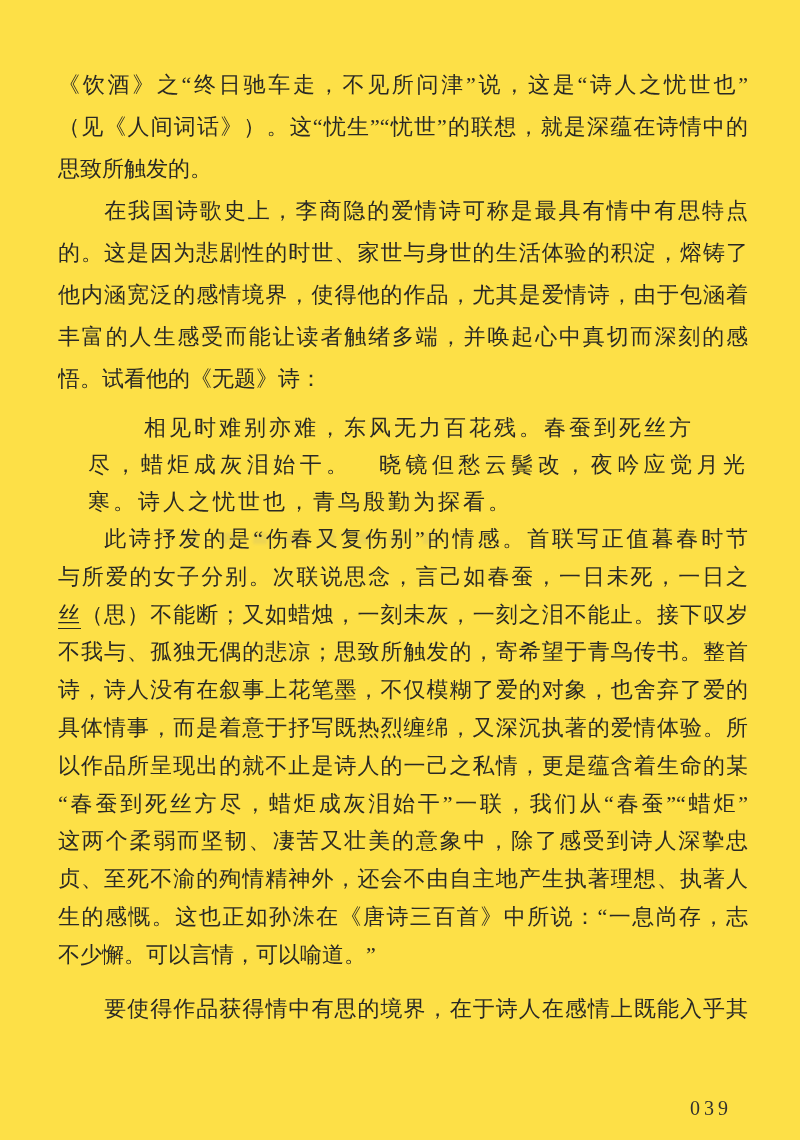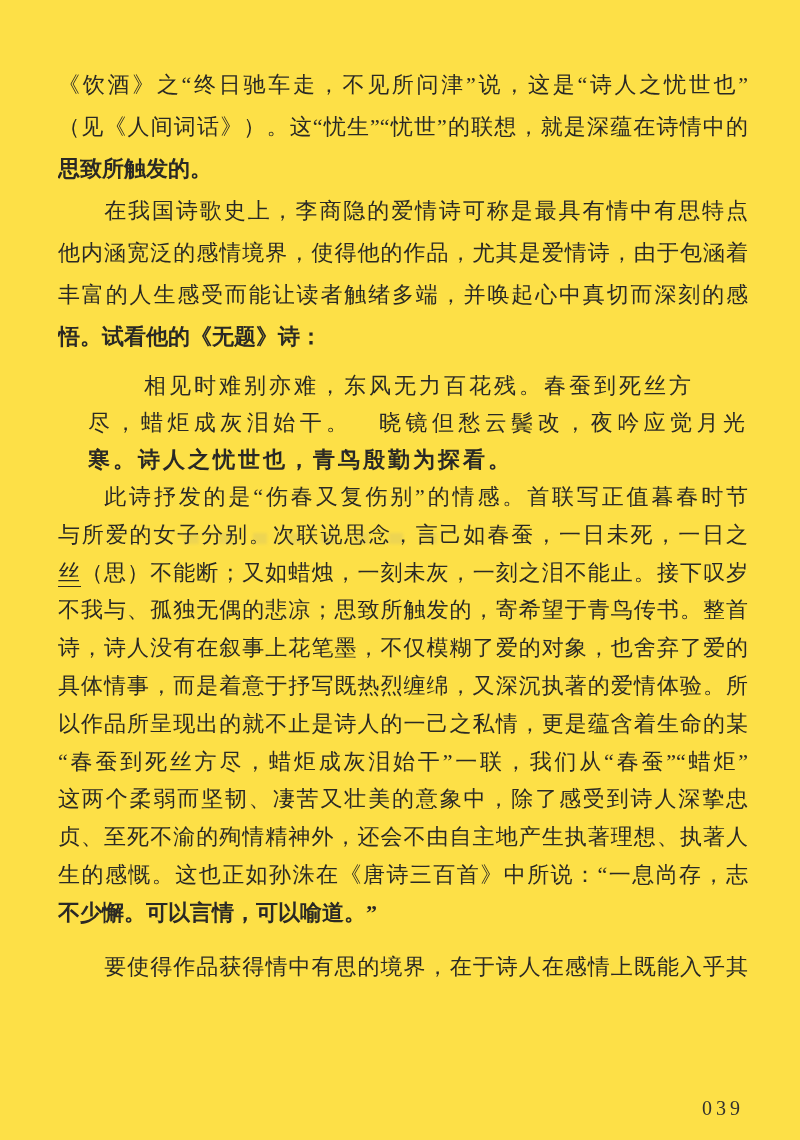--- a/index.html
+++ b/index.html
@@ -27,21 +27,20 @@
   }
   .line {
     text-align: justify;
     text-align-last: justify;
     overflow: hidden;
     white-space: nowrap;
   }
   .line.short {
     text-align: right;
     text-align-last: left;
-    font-weight: bold;
   }
   .p-body .line {
     height: 42px;
     line-height: 42px;
   }
   .p-tight .line {
     height: 37.8px;
     line-height: 37.8px;
   }
   .indent { text-indent: 2.1em; }
@@ -61,21 +60,21 @@
     text-align-last: left;
   }
   .p-tight { }
   .em-underline {
     border-bottom: 1.5px solid #2a2925;
     padding-bottom: 1px;
   }
   .page-number {
     position: absolute;
     top: 1095px;
-    right: 56px;
+    right: 68px;
     font-size: 20px;
     letter-spacing: 4px;
     color: #33322e;
     line-height: 26px;
   }
   .bleed-artifact {
     position: absolute;
     left: 185px;
     top: 533px;
     width: 260px;
@@ -100,20 +99,21 @@
   <div class="column">
 
     <div class="p-body">
       <div class="line">《饮酒》之“终日驰车走，不见所问津”说，这是“诗人之忧世也”</div>
       <div class="line">（见《人间词话》）。这“忧生”“忧世”的联想，就是深蕴在诗情中的</div>
       <div class="line short">思致所触发的。</div>
     </div>
 
     <div class="p-body">
       <div class="line indent">在我国诗歌史上，李商隐的爱情诗可称是最具有情中有思特点</div>
+      <div class="line">的。这是因为悲剧性的时世、家世与身世的生活体验的积淀，熔铸了</div>
       <div class="line">他内涵宽泛的感情境界，使得他的作品，尤其是爱情诗，由于包涵着</div>
       <div class="line">丰富的人生感受而能让读者触绪多端，并唤起心中真切而深刻的感</div>
       <div class="line short">悟。试看他的《无题》诗：</div>
     </div>
 
     <div class="poem">
       <div class="line first">相见时难别亦难，东风无力百花残。春蚕到死丝方</div>
       <div class="line">尽，蜡炬成灰泪始干。　晓镜但愁云鬓改，夜吟应觉月光</div>
       <div class="line short">寒。诗人之忧世也，青鸟殷勤为探看。</div>
     </div>

